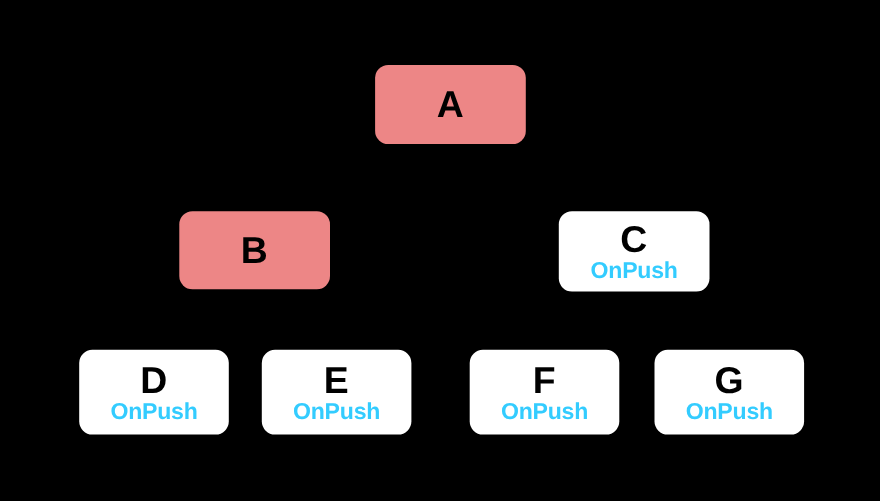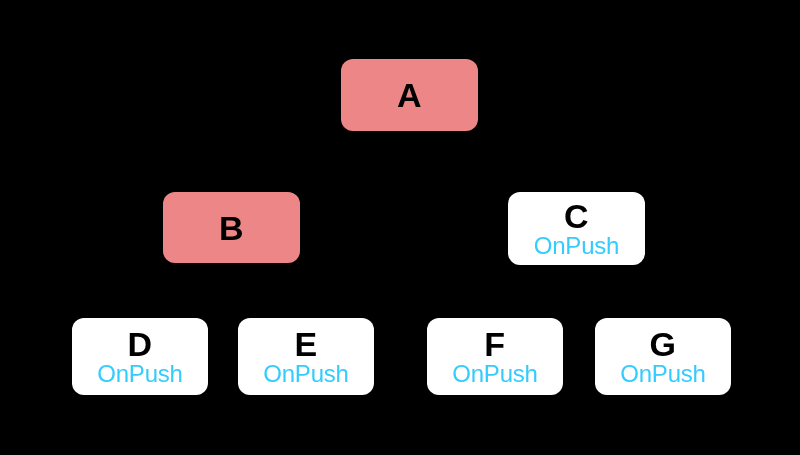--- a/index.html
+++ b/index.html
@@ -49,22 +49,22 @@
     line-height: 1;
     letter-spacing: 0.5px;
   }
 
   .node.has-badge .node-letter {
     margin-bottom: 1px;
   }
 
   .node-badge {
     color: #33ccff;
-    font-weight: normal;
-    font-size: 24px;
+    font-weight: bold;
+    font-size: 21px;
     line-height: 1;
     letter-spacing: -0.2px;
   }
 
   
   #node-a { left: 341px; top: 59px;  width: 137px; height: 72px; }
 
   
   #node-b { left: 163px; top: 192px; width: 137px; height: 71px; }
   #node-c { left: 508px; top: 192px; width: 137px; height: 73px; }

